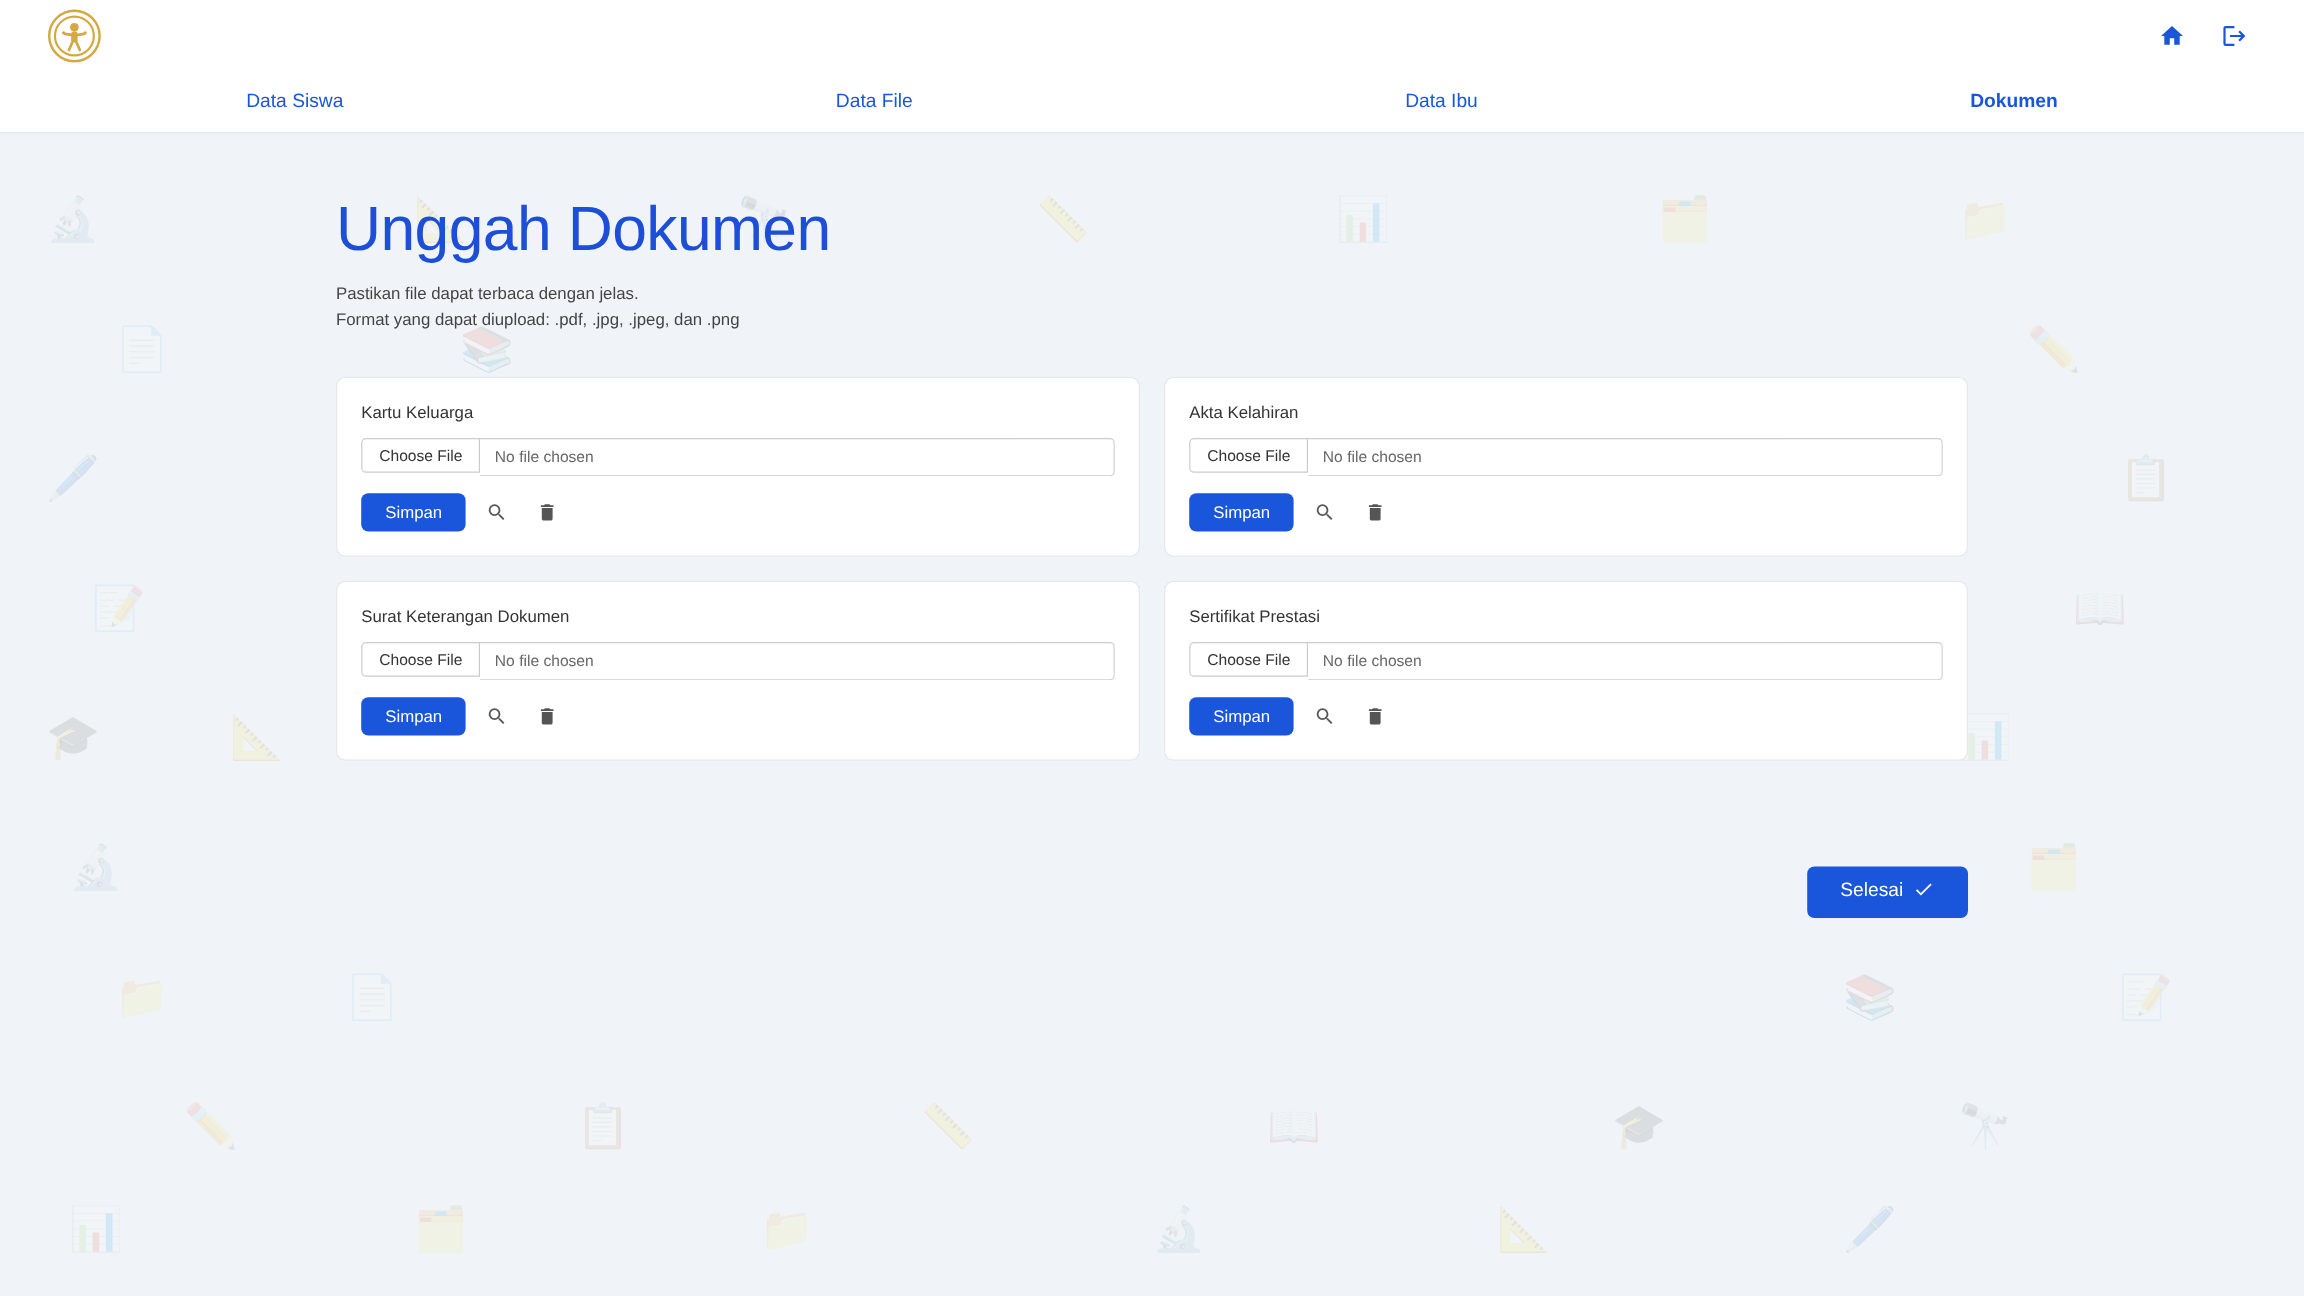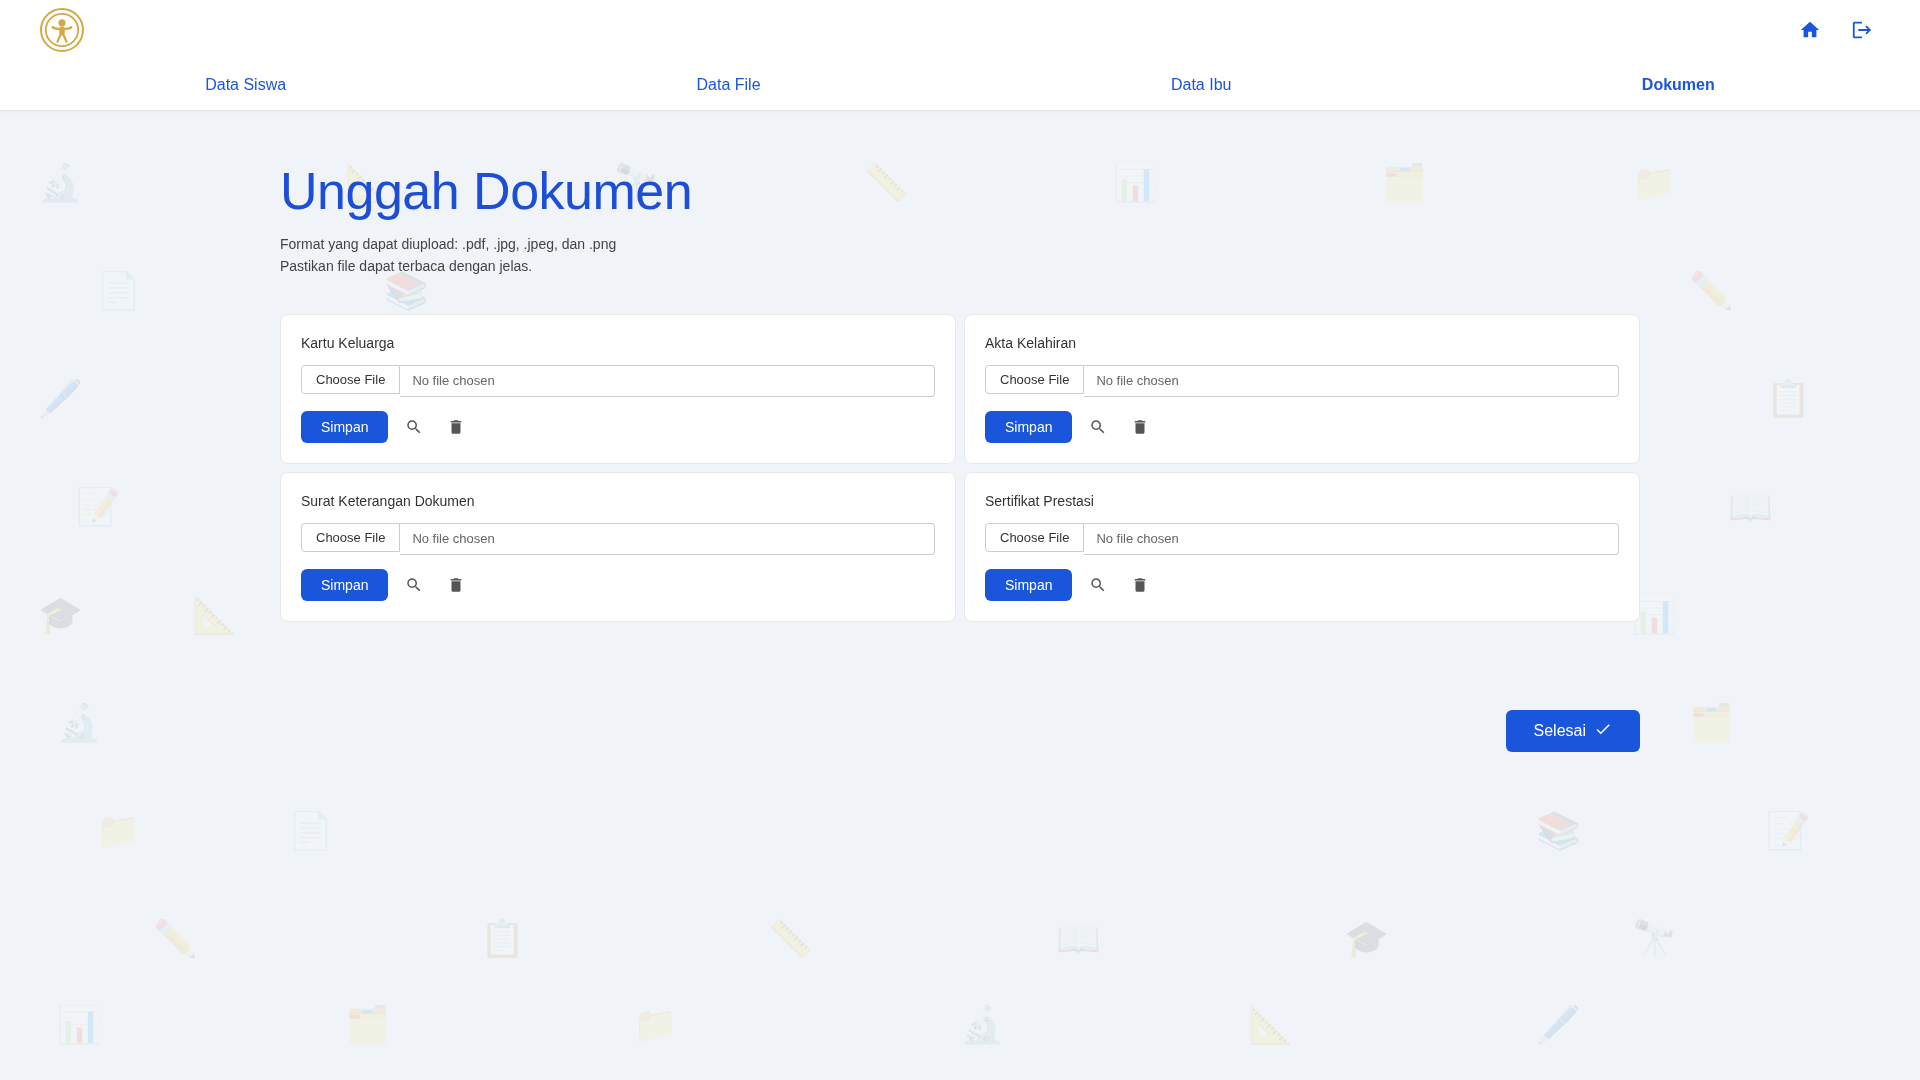--- a/index.html
+++ b/index.html
@@ -115,21 +115,21 @@
     }
     .page-subtitle {
       font-size: 14px;
       color: #444;
       line-height: 1.6;
     }
 
     .docs-grid {
       display: grid;
       grid-template-columns: 1fr 1fr;
-      gap: 8px;
+      gap: 20px;
       margin-top: 36px;
     }
 
     .doc-card {
       background: white;
       border: 1px solid #e5e7eb;
       border-radius: 8px;
       padding: 20px;
     }
     .doc-card-title {
@@ -309,22 +309,22 @@
 
 <nav>
   <a class="nav-item" href="#">Data Siswa</a>
   <a class="nav-item" href="#">Data File</a>
   <a class="nav-item" href="#">Data Ibu</a>
   <a class="nav-item active" href="#">Dokumen</a>
 </nav>
 
 <div class="main-content">
   <h1 class="page-title">Unggah Dokumen</h1>
+  <p class="page-subtitle">Pastikan file dapat terbaca dengan jelas.</p>
   <p class="page-subtitle">Format yang dapat diupload: .pdf, .jpg, .jpeg, dan .png</p>
-  <p class="page-subtitle">Pastikan file dapat terbaca dengan jelas.</p>
 
   <div class="docs-grid">
 
     <div class="doc-card">
       <div class="doc-card-title">Kartu Keluarga</div>
       <div class="file-input-area">
         <button class="choose-file-btn">Choose File</button>
         <div class="file-name-display">No file chosen</div>
       </div>
       <div class="card-actions">

